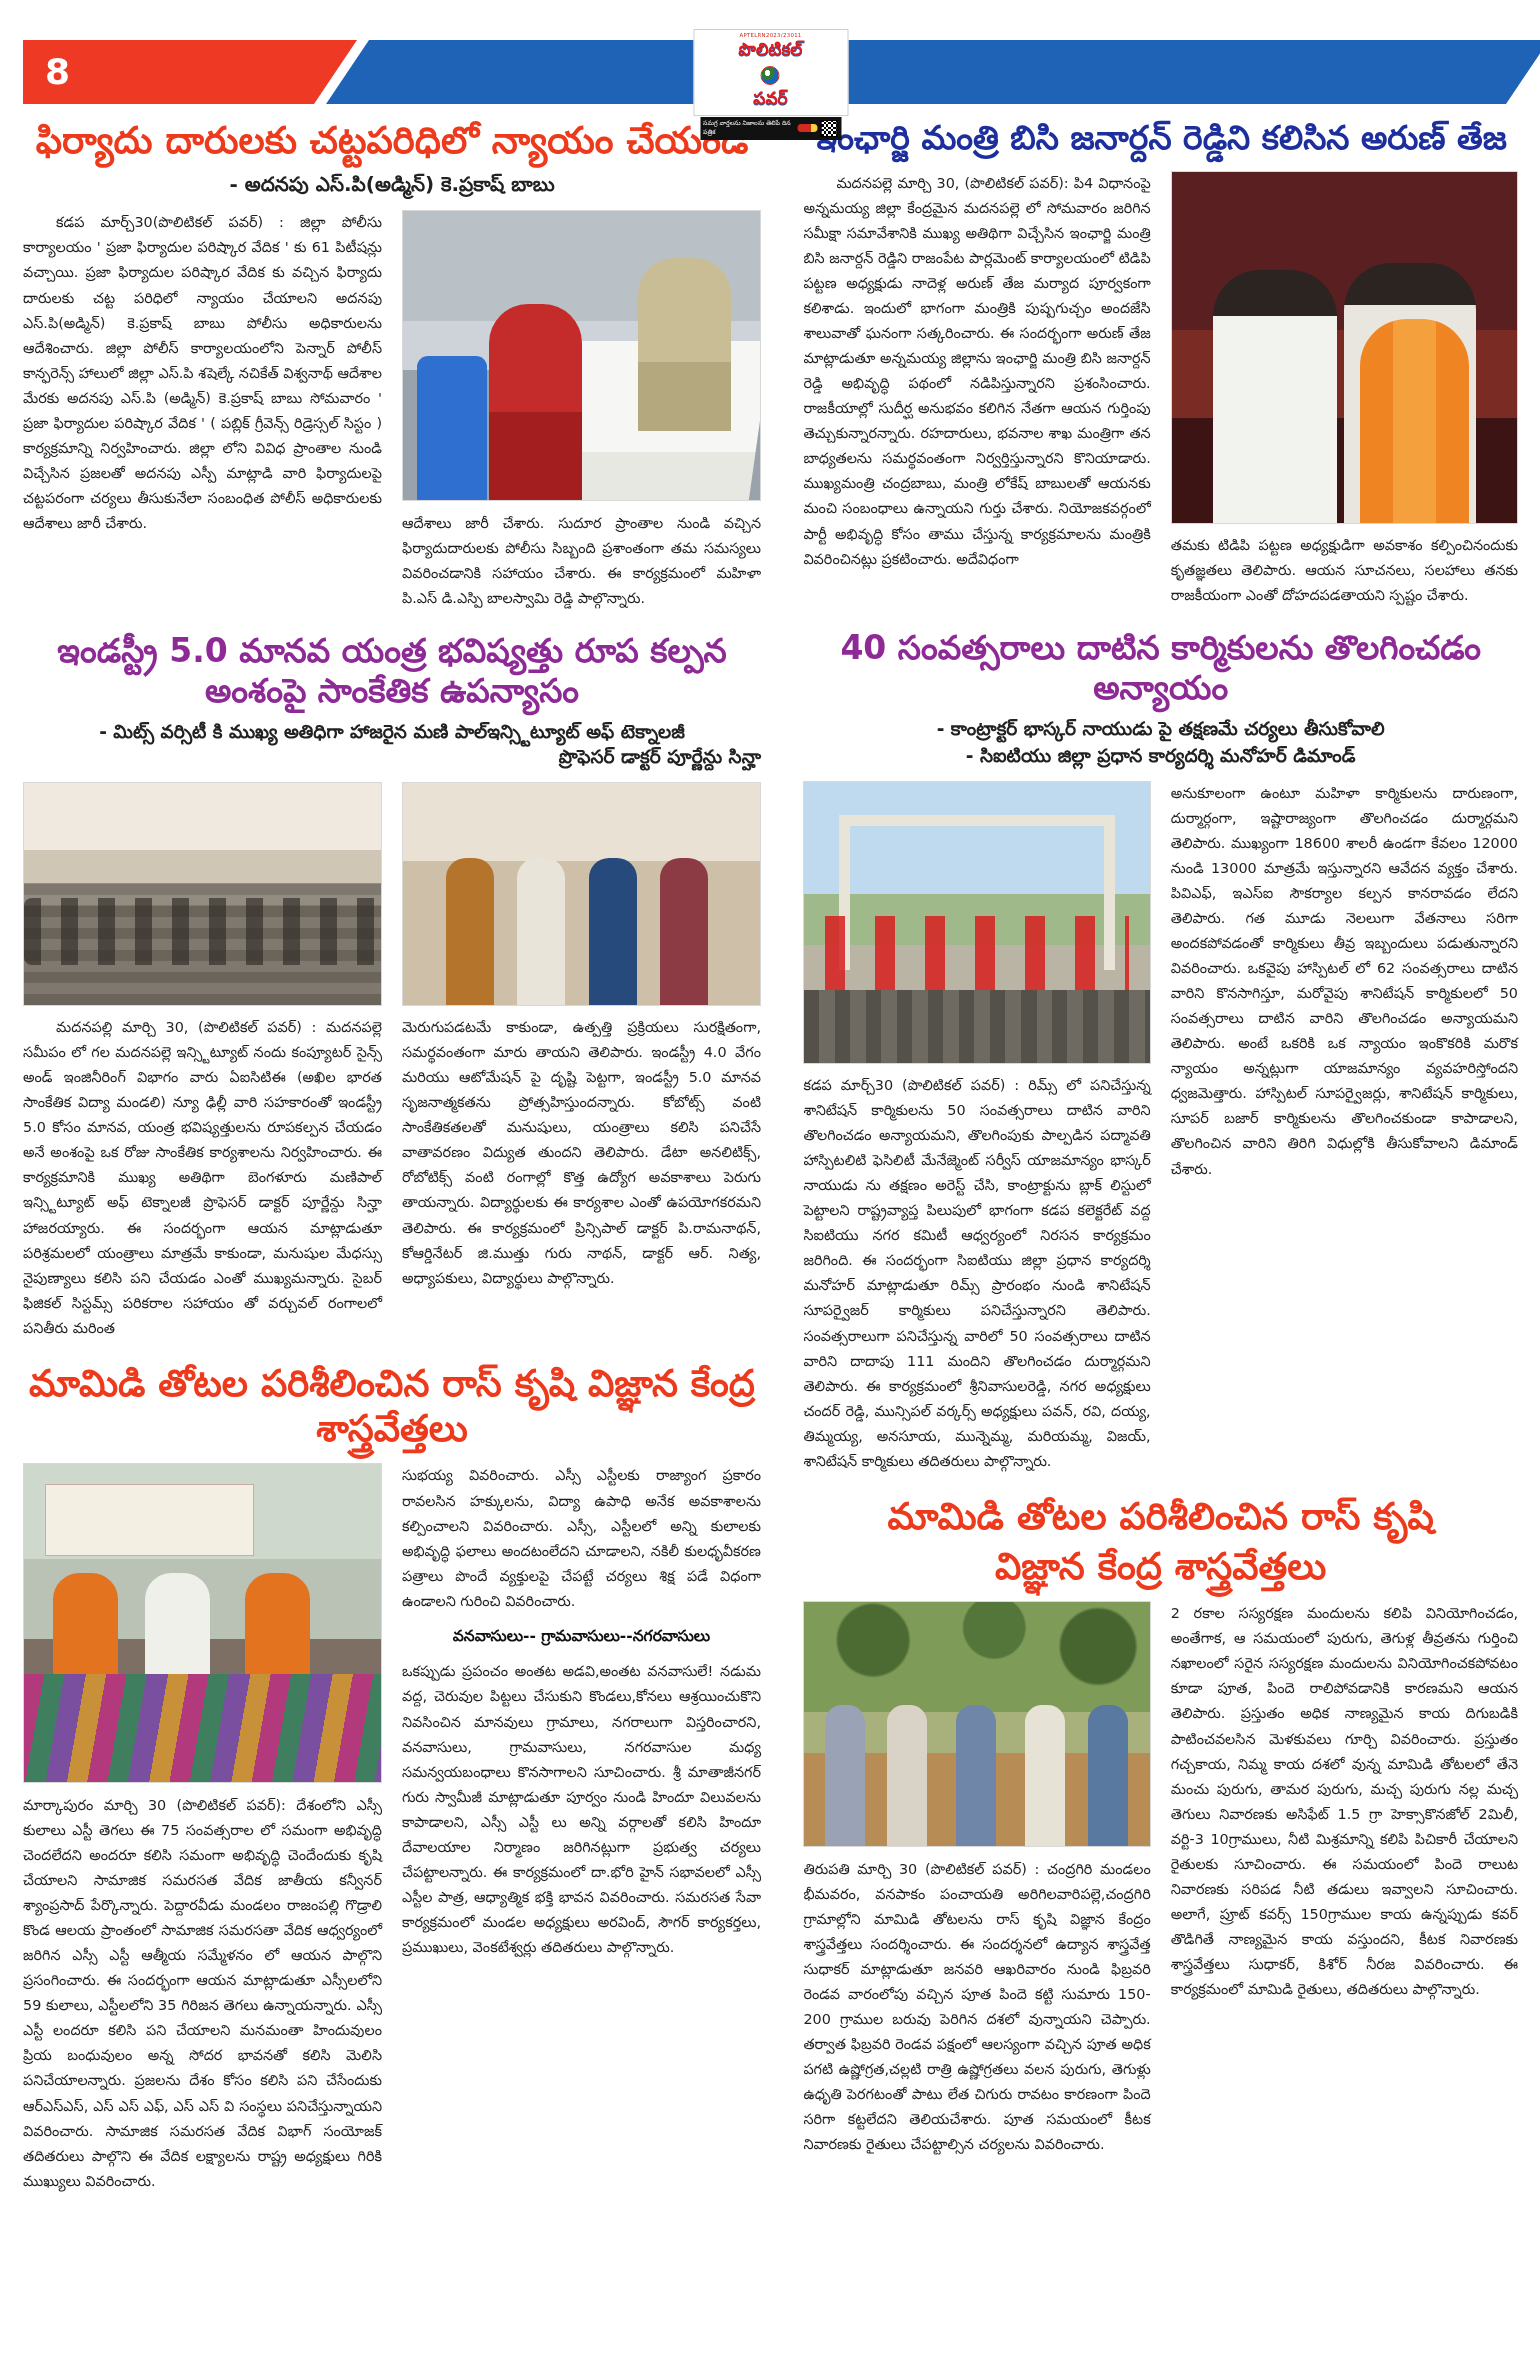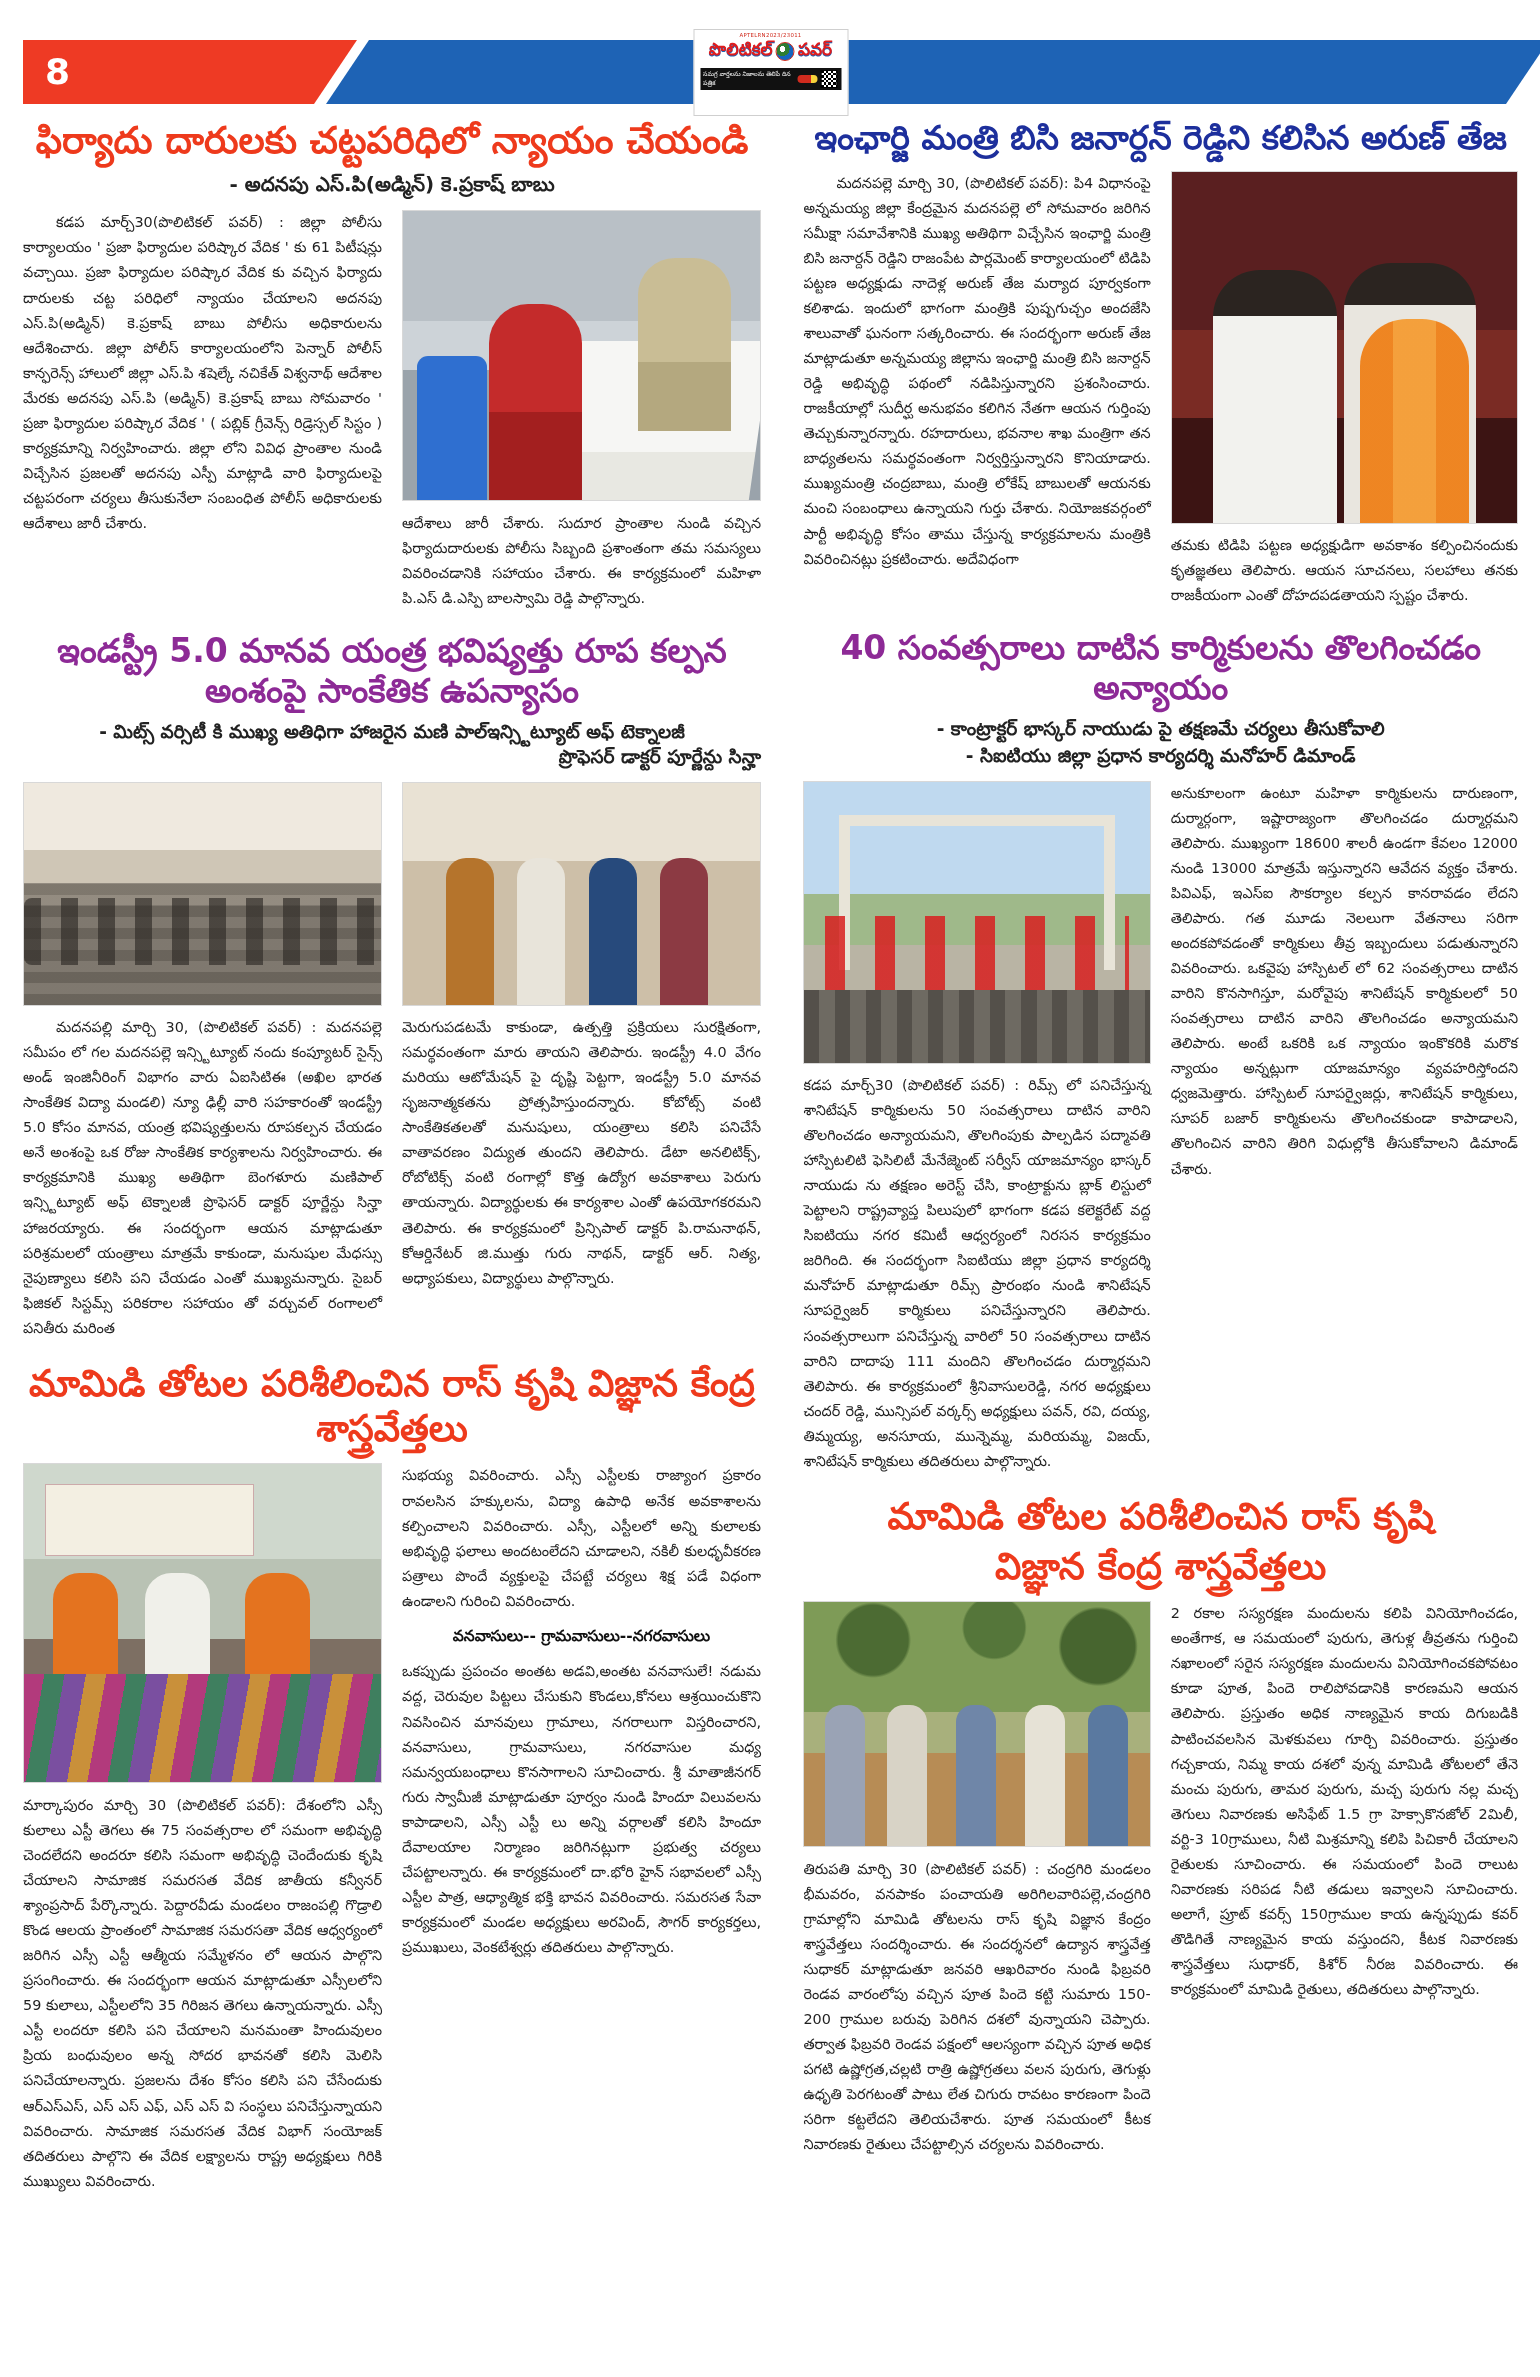--- a/index.html
+++ b/index.html
@@ -8,21 +8,21 @@
 
   
   .topbar{position:relative;height:64px;display:flex;}
   .bar-left{background:#ee3a24;width:334px;clip-path:polygon(0 0,100% 0,calc(100% - 43px) 100%,0 100%);display:flex;align-items:center;}
   .bar-left .pageno{color:#fff;font-size:36px;font-weight:bold;margin-left:22px;line-height:1;}
   .bar-mid{background:#1e63b5;flex:1;margin-left:-31px;margin-right:-31px;clip-path:polygon(43px 0,100% 0,calc(100% - 43px) 100%,0 100%);}
   .bar-right{background:#ee3a24;width:365px;clip-path:polygon(43px 0,100% 0,100% 100%,0 100%);display:flex;align-items:center;justify-content:center;}
   .bar-right .date{color:#fff;font-size:29.5px;font-weight:bold;white-space:nowrap;}
   .masthead{position:absolute;left:50%;top:-11px;transform:translateX(-50%);width:155px;height:87px;background:#ffffff;border:0.8px solid #cfcfcf;z-index:5;display:flex;flex-direction:column;align-items:center;box-sizing:border-box;padding:1.6px 2.3px;}
   .masthead .regno{font-size:5.4px;color:#d02b1e;letter-spacing:0.3px;}
-  .masthead .title-row{display:flex;align-items:center;gap:3.1px;margin-top:1.6px;}
+  .masthead .title-row{display:flex;align-items:center;gap:3.1px;margin-top:1.6px;flex-direction:column;}
   .masthead .mast-title{color:#e01c1c;font-weight:bold;font-size:17px;text-shadow:0 0.8px 0 #1e63b5;white-space:nowrap;}
   .masthead .globe{width:17px;height:17px;border-radius:50%;background:radial-gradient(circle at 35% 35%,#ffffff 0 18%,#2e7d32 19% 45%,#1565c0 46% 100%);border:1.6px solid #d02b1e;flex:0 0 auto;}
   .masthead .tagline-strip{margin-top:4.7px;background:#111;color:#fff;font-size:6.2px;display:flex;align-items:center;gap:3.1px;padding:2.3px 3.1px;width:141px;box-sizing:border-box;}
   .masthead .tagline-strip .pen{width:20px;height:7.8px;background:linear-gradient(90deg,#d02b1e 70%,#f7d23a 70%);border-radius:3.9px;flex:0 0 auto;}
   .masthead .qr{width:15.5px;height:15.5px;flex:0 0 auto;background:
      repeating-linear-gradient(0deg,#000 0 2.3px,#fff 2.3px 4.7px),
      repeating-linear-gradient(90deg,#000 0 2.3px,#fff 2.3px 4.7px);background-blend-mode:difference;border:0.8px solid #000;}
 
   
   .content{display:flex;gap:26.4px;margin-top:14px;}

